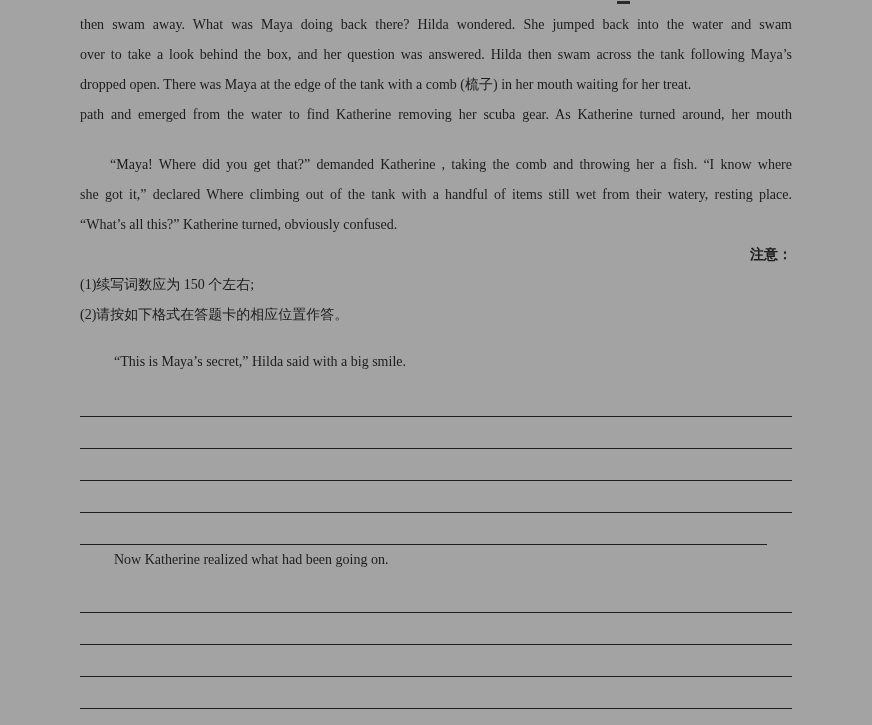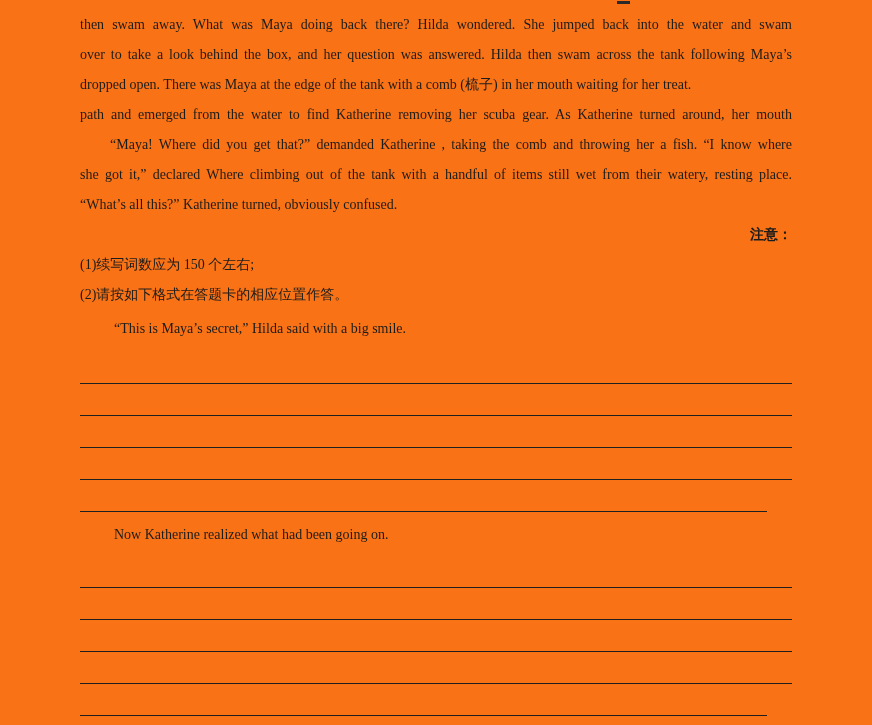--- a/index.html
+++ b/index.html
@@ -4,21 +4,21 @@
 <style>
   html, body {
     margin: 0;
     padding: 0;
     background: #ffffff;
   }
   .page {
     position: relative;
     width: 872px;
     height: 725px;
-    background: #f97316;
+    background: #a3a3a3;
     font-family: "Liberation Serif", serif;
     color: #1c1c1c;
     overflow: hidden;
   }
   .scan-mark {
     position: absolute;
     top: 1px;
     left: 617px;
     width: 13px;
     height: 3px;
@@ -35,33 +35,33 @@
     line-height: 30px;
     text-align: left;
     white-space: normal;
   }
   .just {
     text-align: justify;
     text-align-last: justify;
   }
   .indent {
     text-indent: 30px;
+    margin-top: 20px;
   }
   .indent2 {
     text-indent: 34px;
   }
   .bold {
     font-weight: bold;
     text-align: right;
   }
   .prompt {
-    margin-top: 4px;
+    margin-top: 17px;
   }
   .lead {
-    margin-top: 8px;
   }
   .answers {
     margin-top: 8px;
   }
   .answers.second {
     margin-top: 6px;
   }
   .answer-line {
     height: 31px;
     border-bottom: 1.4px solid #1f1f1f;

